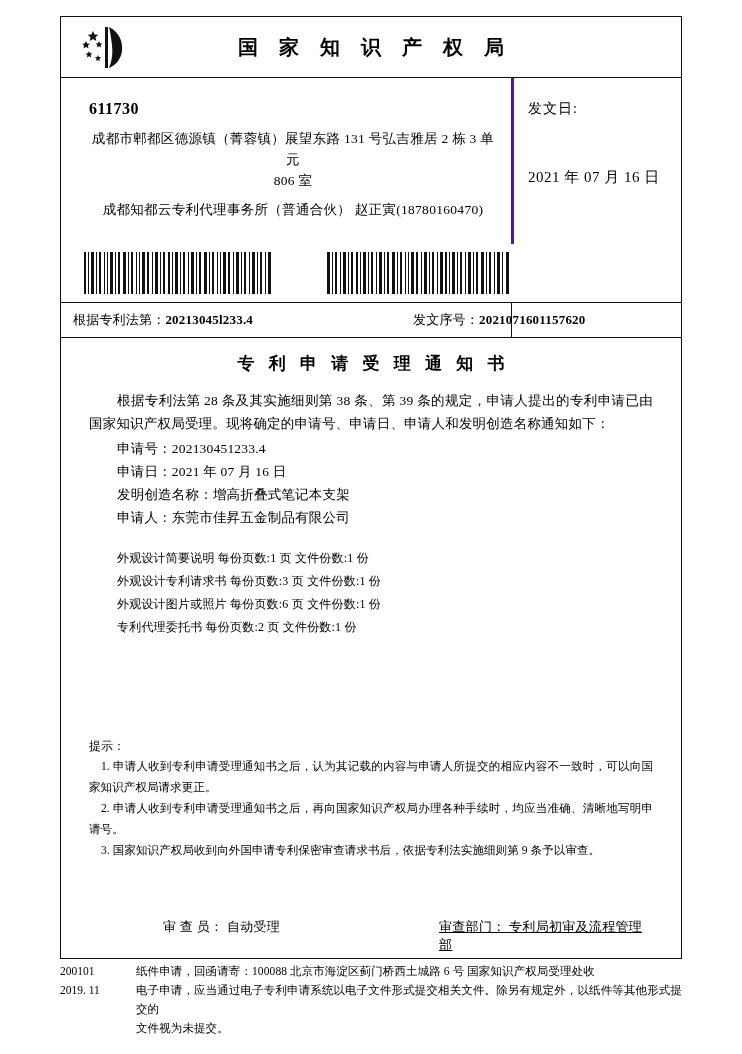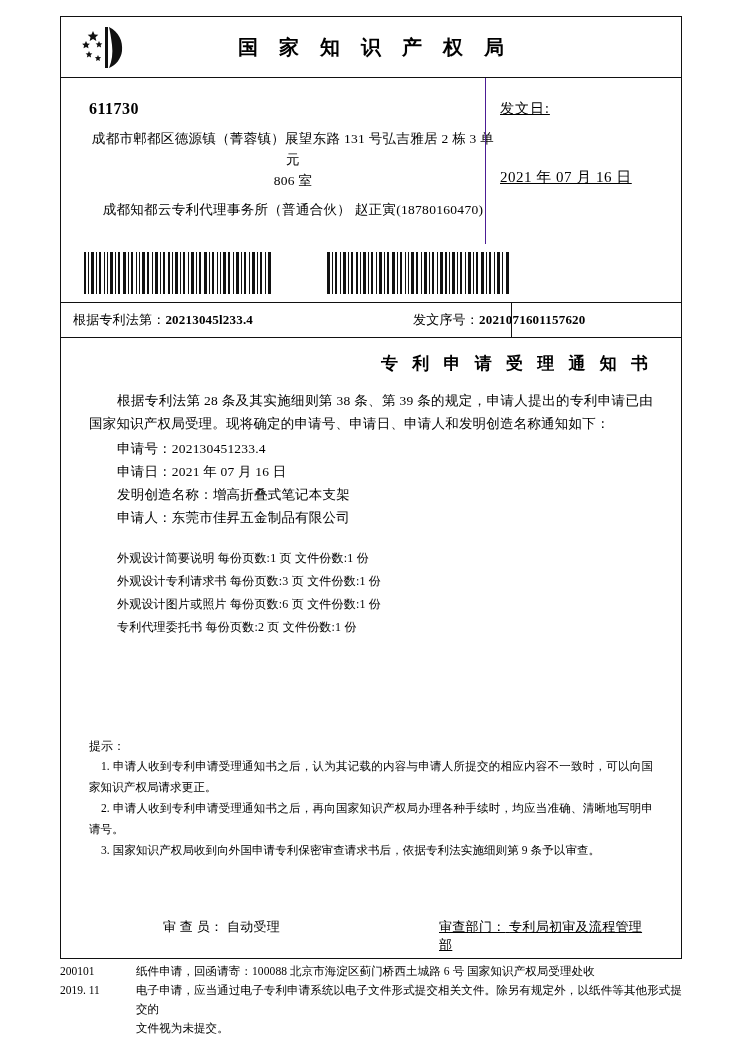--- a/index.html
+++ b/index.html
@@ -85,28 +85,27 @@
     font-size: 13.5px;
     line-height: 21px;
     text-align: center;
     letter-spacing: 0.3px;
   }
   .addr-line.second {
     margin-top: 8px;
   }
   .addr-right {
     position: absolute;
-    left: 424px;
+    left: 450px;
     top: 0;
     width: 170px;
     height: 166px;
-    border-left: 1px solid #4c1d95;
+    border-left: 3px solid #4c1d95;
     box-sizing: border-box;
     padding: 22px 0 0 14px;
-    text-decoration: underline;
   }
   .issue-label {
     font-size: 14px;
     letter-spacing: 1px;
   }
   .issue-date {
     margin-top: 50px;
     font-size: 15px;
     letter-spacing: 0.5px;
   }
@@ -164,21 +163,21 @@
   .body-area {
     position: absolute;
     left: 0;
     top: 321px;
     width: 100%;
     bottom: 60px;
     padding: 0 28px;
     box-sizing: border-box;
   }
   .main-title {
-    text-align: right;
+    text-align: center;
     font-size: 17px;
     font-weight: bold;
     letter-spacing: 5px;
     text-indent: 5px;
     margin-top: 14px;
     margin-bottom: 14px;
   }
   .para {
     font-size: 13.5px;
     line-height: 23px;

